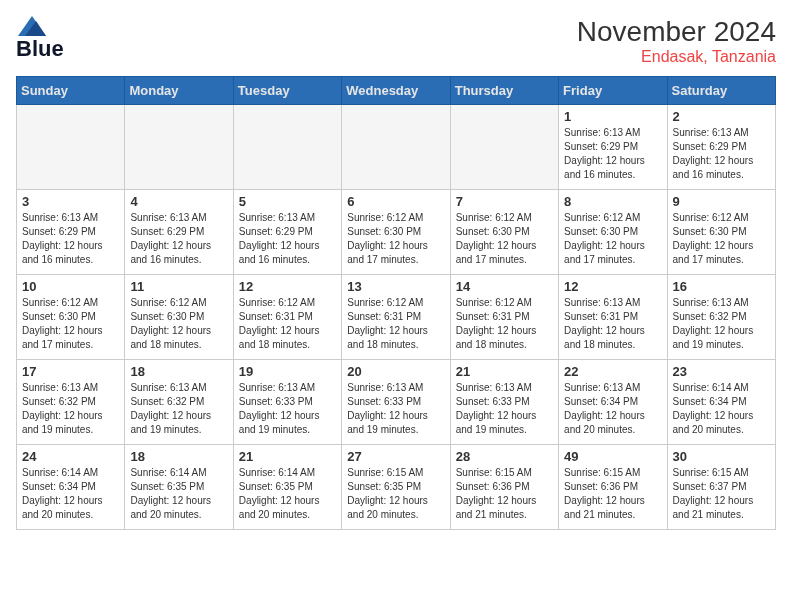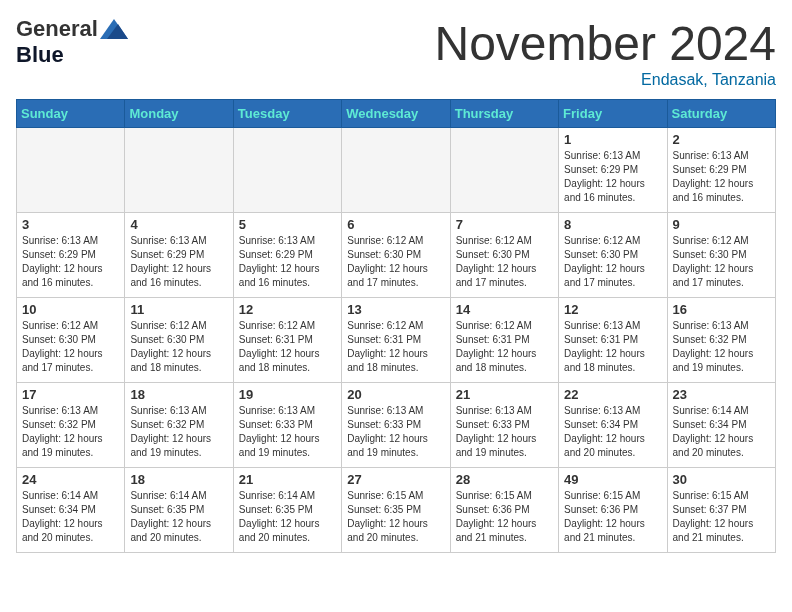--- a/index.html
+++ b/index.html
@@ -33,36 +33,36 @@
     .logo-icon {
       width: 28px;
       height: 20px;
       margin-left: 2px;
       display: inline-block;
     }
     .title-block {
       text-align: right;
     }
     .month-title {
-      font-size: 48px;
+      font-size: 28px;
       color: #333;
       font-weight: 300;
     }
     .location {
       font-size: 16px;
-      color: #0369a1;
+      color: #ef4444;
     }
     .calendar {
       width: 100%;
       border-collapse: collapse;
       table-layout: fixed;
     }
     .calendar th {
       background: #2a6db5;
-      color: #5eead4;
+      color: #e5e5e5;
       font-size: 13px;
       font-weight: bold;
       padding: 6px 4px;
       text-align: left;
       border: 1px solid #1a5a9a;
     }
     .calendar td {
       border: 1px solid #ccc;
       vertical-align: top;
       padding: 4px 5px;
@@ -86,21 +86,20 @@
       line-height: 1.4;
       color: #333;
     }
   </style>
 </head>
 <body>
 
 <div class="header">
   <div class="logo">
     <div class="logo-text">
-      <span class="logo-general">General</span>
       <svg class="logo-icon" viewBox="0 0 28 20" xmlns="http://www.w3.org/2000/svg">
         <polygon points="0,20 14,0 28,20" fill="#2a6db5"></polygon>
         <polygon points="7,20 18,5 28,20" fill="#1a4a8a"></polygon>
       </svg>
     </div>
     <div style="font-size:22px;font-weight:bold;">
       <span class="logo-blue">Blue</span>
     </div>
   </div>
   <div class="title-block">

